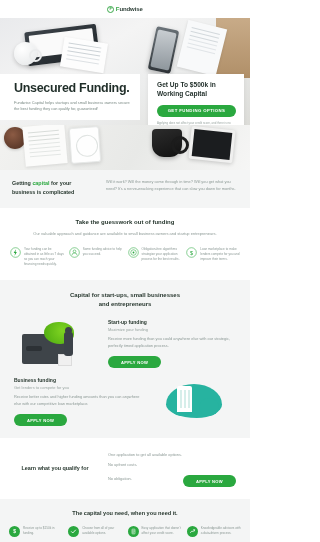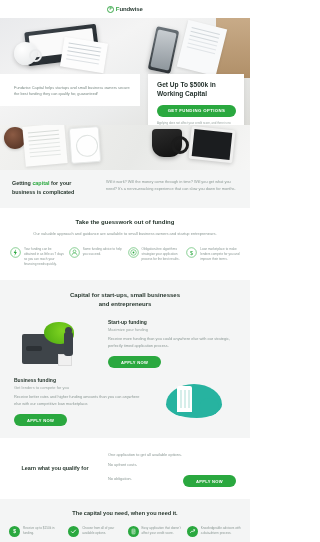--- a/index.html
+++ b/index.html
@@ -187,20 +187,21 @@
       <div class="ph-wood"></div>
       <div class="ph-laptop"></div>
       <div class="ph-paper1"></div>
       <div class="ph-mug"></div>
       <div class="ph-phone"></div>
       <div class="ph-paper2"></div>
     </div>
 
     <div class="hero-left">
       <div class="hero-h1">
+        <div>Unsecured Funding.</div>
       </div>
       <div class="hero-sub">Fundwise Capital helps startups and small business owners secure the best funding they can qualify for, guaranteed!</div>
     </div>
 
     <div class="hero-card">
       <div class="hero-card-h">
         <div>Get Up To $500k in</div>
         <div>Working Capital</div>
       </div>
       <button class="btn-green">GET FUNDING OPTIONS</button>

